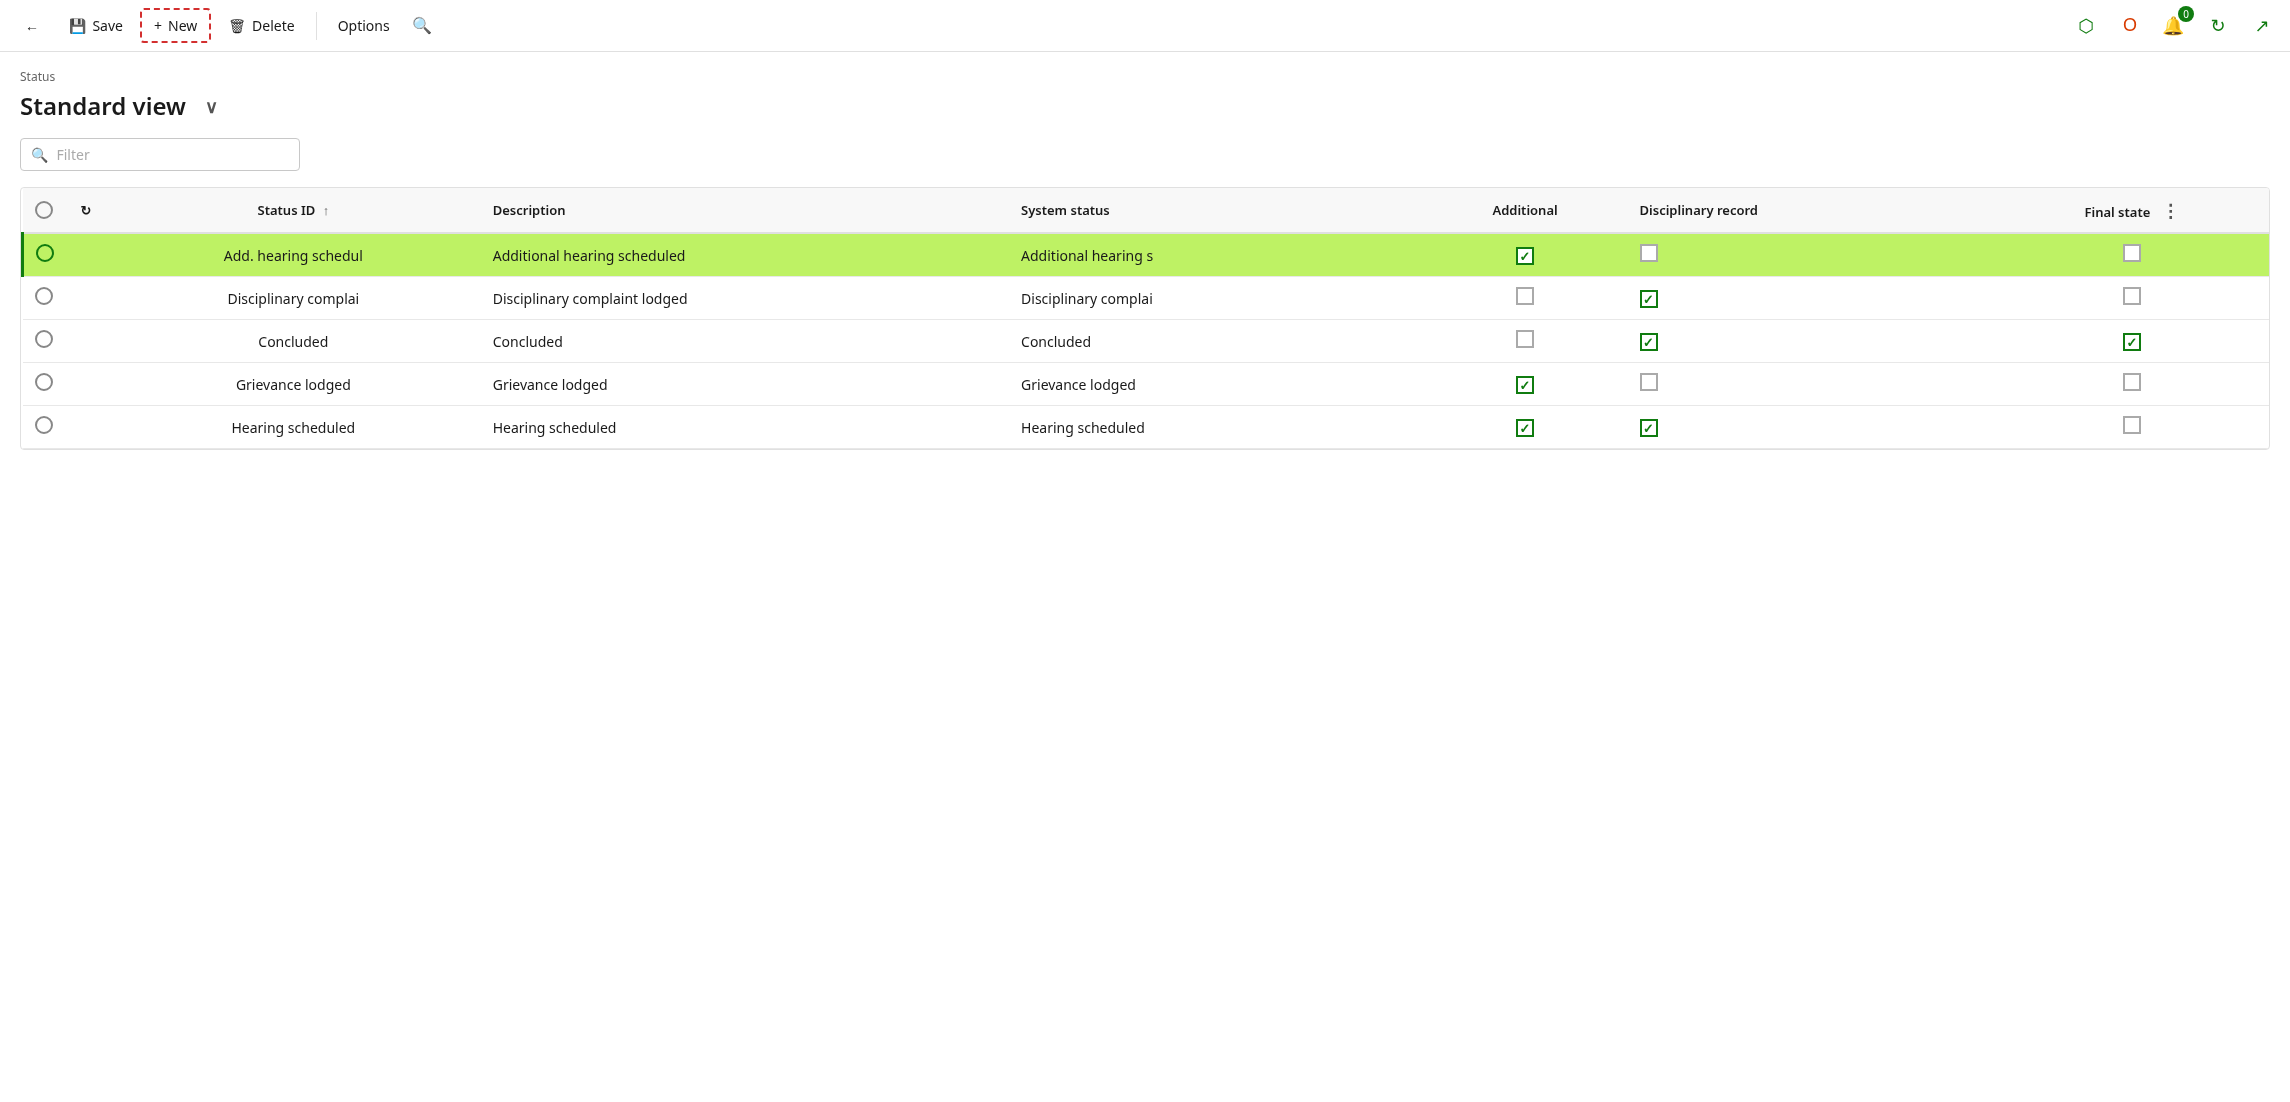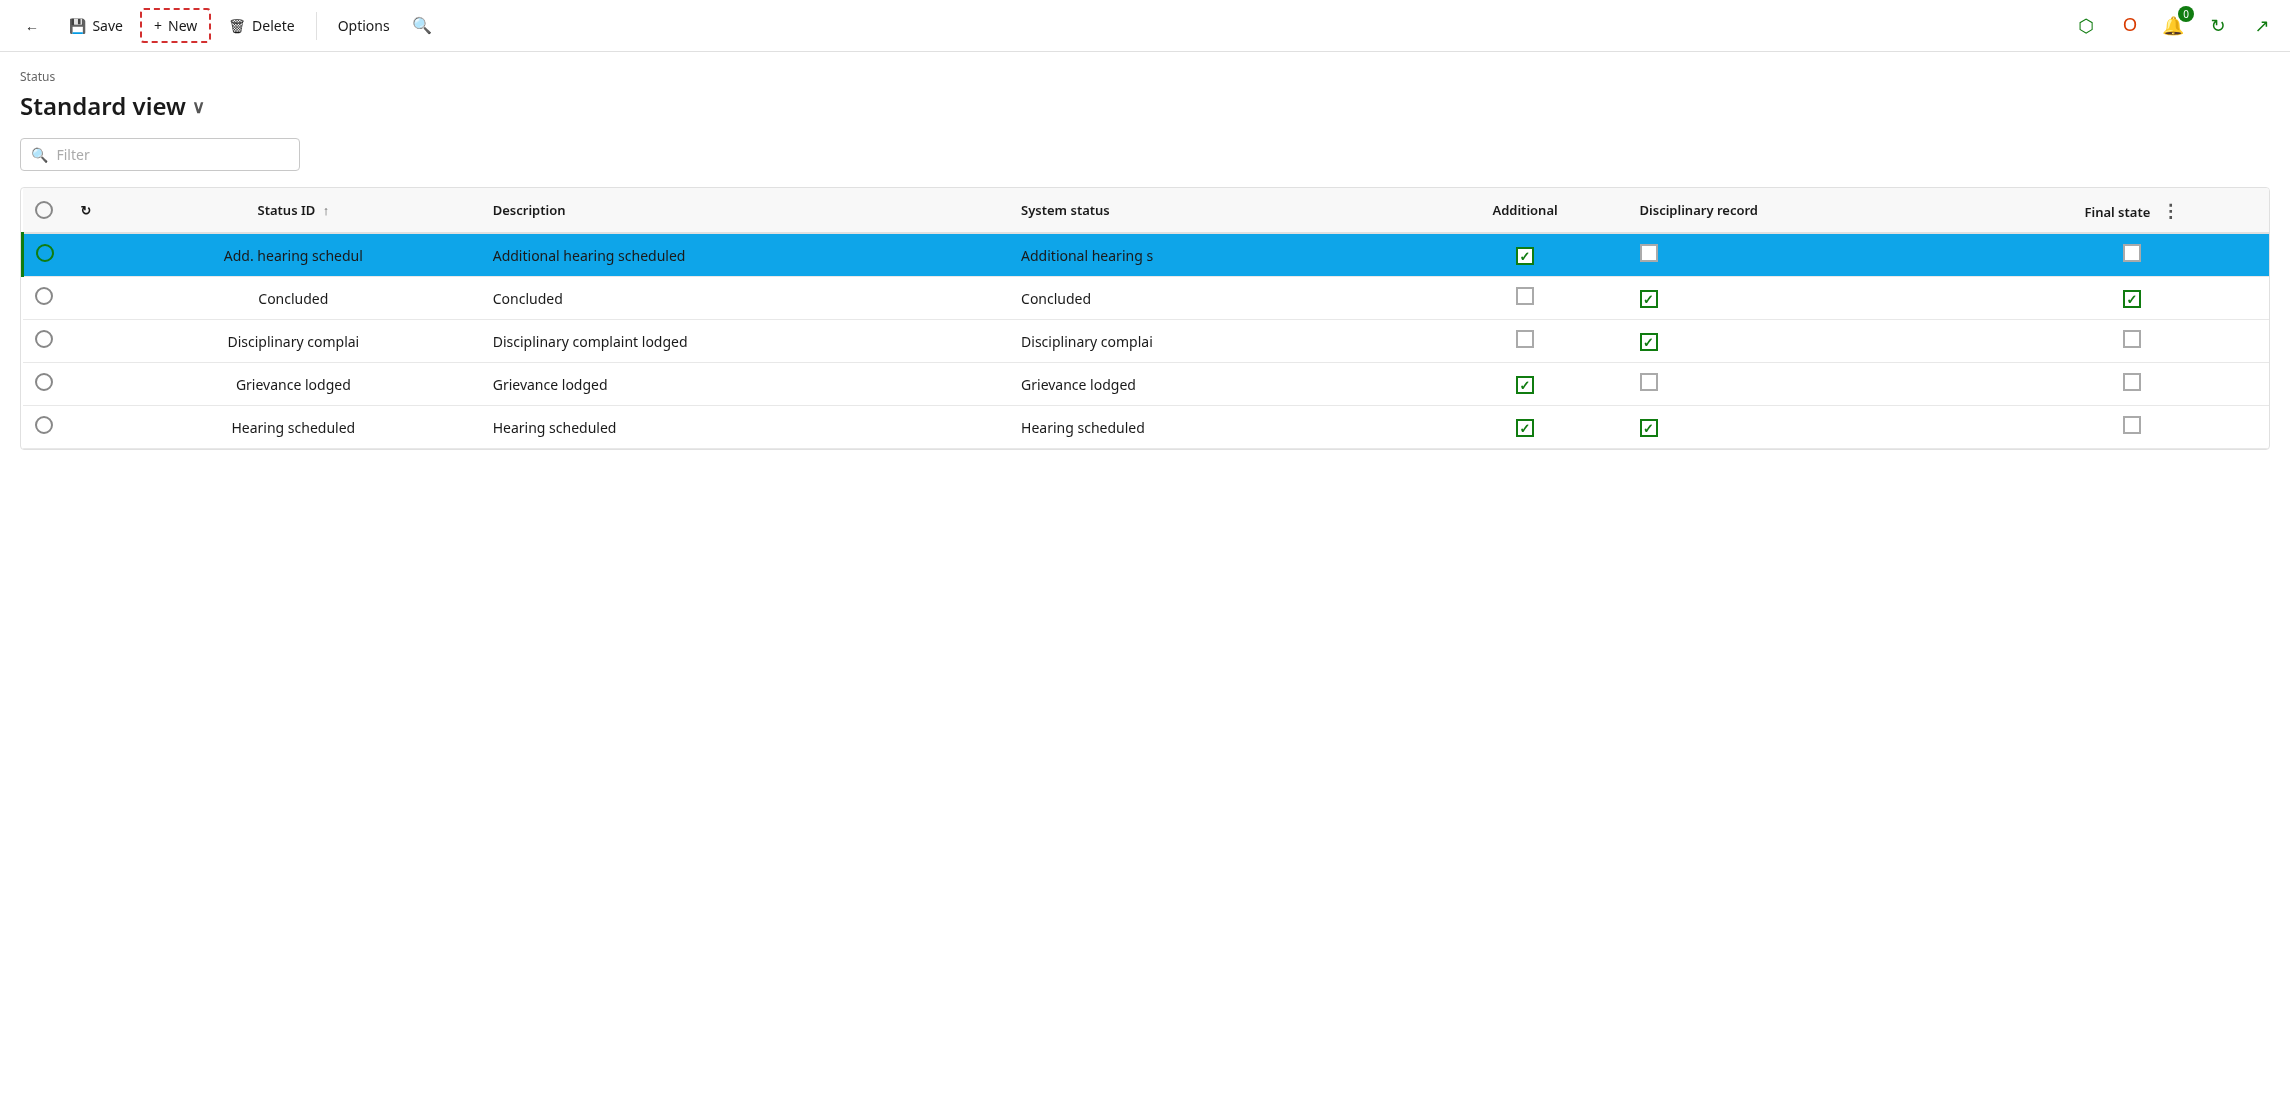--- a/index.html
+++ b/index.html
@@ -87,21 +87,21 @@
       font-size: 12px;
       color: #666;
       margin-bottom: 4px;
     }
     .page-title {
       font-size: 24px;
       font-weight: 600;
       color: #1a1a1a;
       display: flex;
       align-items: center;
-      gap: 6px;
+      gap: 19px;
       margin-bottom: 16px;
     }
     .chevron-down {
       font-size: 18px;
       color: #555;
     }
 
     
     .filter-container {
       display: flex;
@@ -153,21 +153,21 @@
       margin-left: 4px;
       color: #555;
     }
     td {
       padding: 10px 12px;
       border-bottom: 1px solid #e8e8e8;
       font-size: 14px;
       color: #1a1a1a;
     }
     tbody tr.selected-row {
-      background: #0ea5e9;
+      background: #bef264;
     }
     tbody tr.selected-row td:first-child {
       border-left: 3px solid #107c10;
     }
 
     
     .header-checkbox-cell {
       width: 40px;
       text-align: center;
     }
@@ -326,40 +326,40 @@
             <td class="col-status-id">Add. hearing schedul</td>
             <td class="col-description">Additional hearing scheduled</td>
             <td class="col-system-status">Additional hearing s</td>
             <td class="col-grievance"><span class="check-box checked"></span></td>
             <td class="col-disciplinary"><span class="check-box"></span></td>
             <td class="col-final-state"><span class="check-box"></span></td>
           </tr>
           <tr>
             <td class="checkbox-cell"><span class="cb" style="border-radius: 50%;"></span></td>
             <td></td>
+            <td class="col-status-id">Disciplinary complai</td>
+            <td class="col-description">Disciplinary complaint lodged</td>
+            <td class="col-system-status">Disciplinary complai</td>
+            <td class="col-grievance"><span class="check-box"></span></td>
+            <td class="col-disciplinary"><span class="check-box checked"></span></td>
+            <td class="col-final-state"><span class="check-box"></span></td>
+          </tr>
+          <tr>
+            <td class="checkbox-cell"><span class="cb" style="border-radius: 50%;"></span></td>
+            <td></td>
             <td class="col-status-id">Concluded</td>
             <td class="col-description">Concluded</td>
             <td class="col-system-status">Concluded</td>
             <td class="col-grievance"><span class="check-box"></span></td>
             <td class="col-disciplinary"><span class="check-box checked"></span></td>
             <td class="col-final-state"><span class="check-box checked"></span></td>
           </tr>
           <tr>
             <td class="checkbox-cell"><span class="cb" style="border-radius: 50%;"></span></td>
             <td></td>
-            <td class="col-status-id">Disciplinary complai</td>
-            <td class="col-description">Disciplinary complaint lodged</td>
-            <td class="col-system-status">Disciplinary complai</td>
-            <td class="col-grievance"><span class="check-box"></span></td>
-            <td class="col-disciplinary"><span class="check-box checked"></span></td>
-            <td class="col-final-state"><span class="check-box"></span></td>
-          </tr>
-          <tr>
-            <td class="checkbox-cell"><span class="cb" style="border-radius: 50%;"></span></td>
-            <td></td>
             <td class="col-status-id">Grievance lodged</td>
             <td class="col-description">Grievance lodged</td>
             <td class="col-system-status">Grievance lodged</td>
             <td class="col-grievance"><span class="check-box checked"></span></td>
             <td class="col-disciplinary"><span class="check-box"></span></td>
             <td class="col-final-state"><span class="check-box"></span></td>
           </tr>
           <tr>
             <td class="checkbox-cell"><span class="cb" style="border-radius: 50%;"></span></td>
             <td></td>

